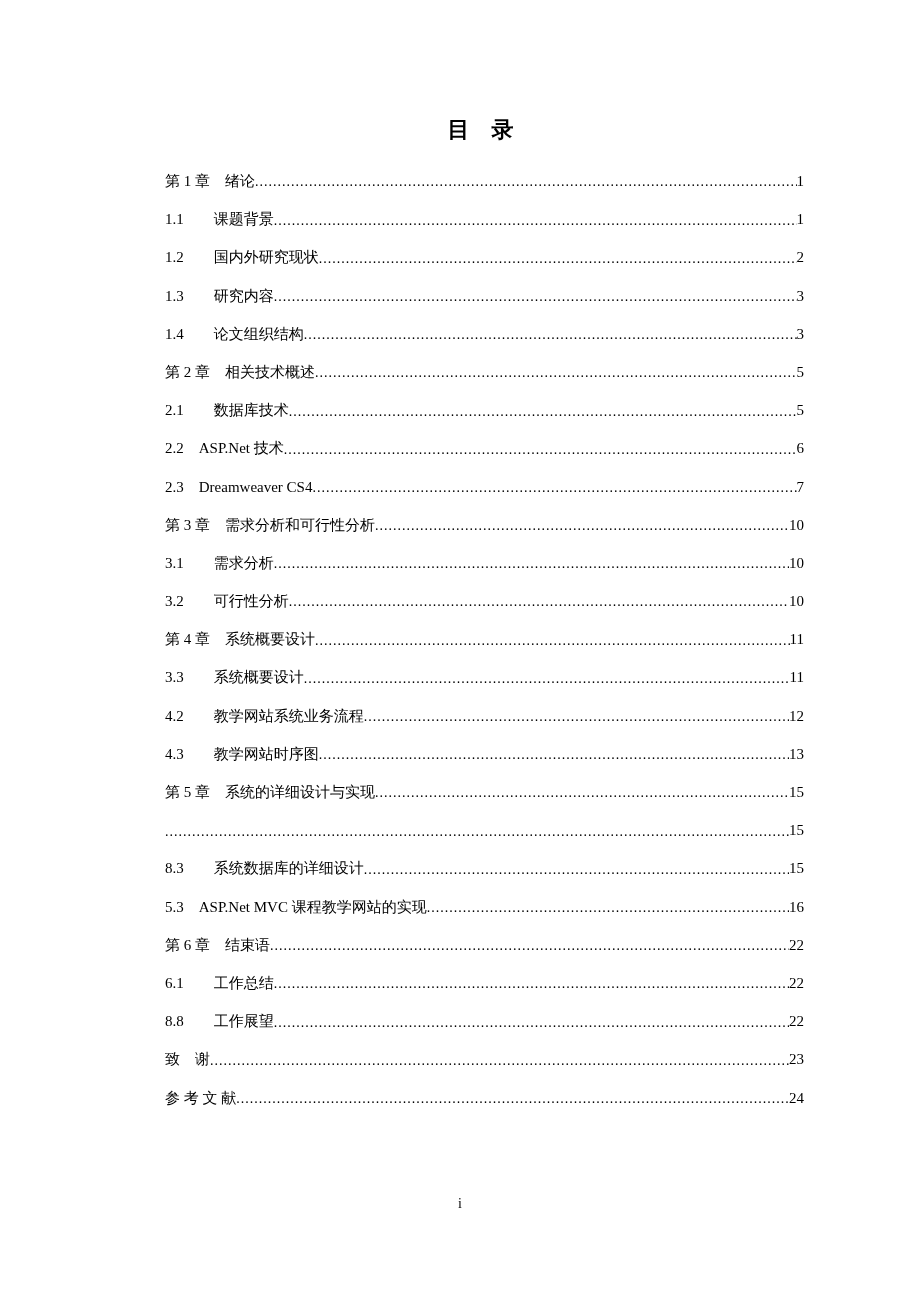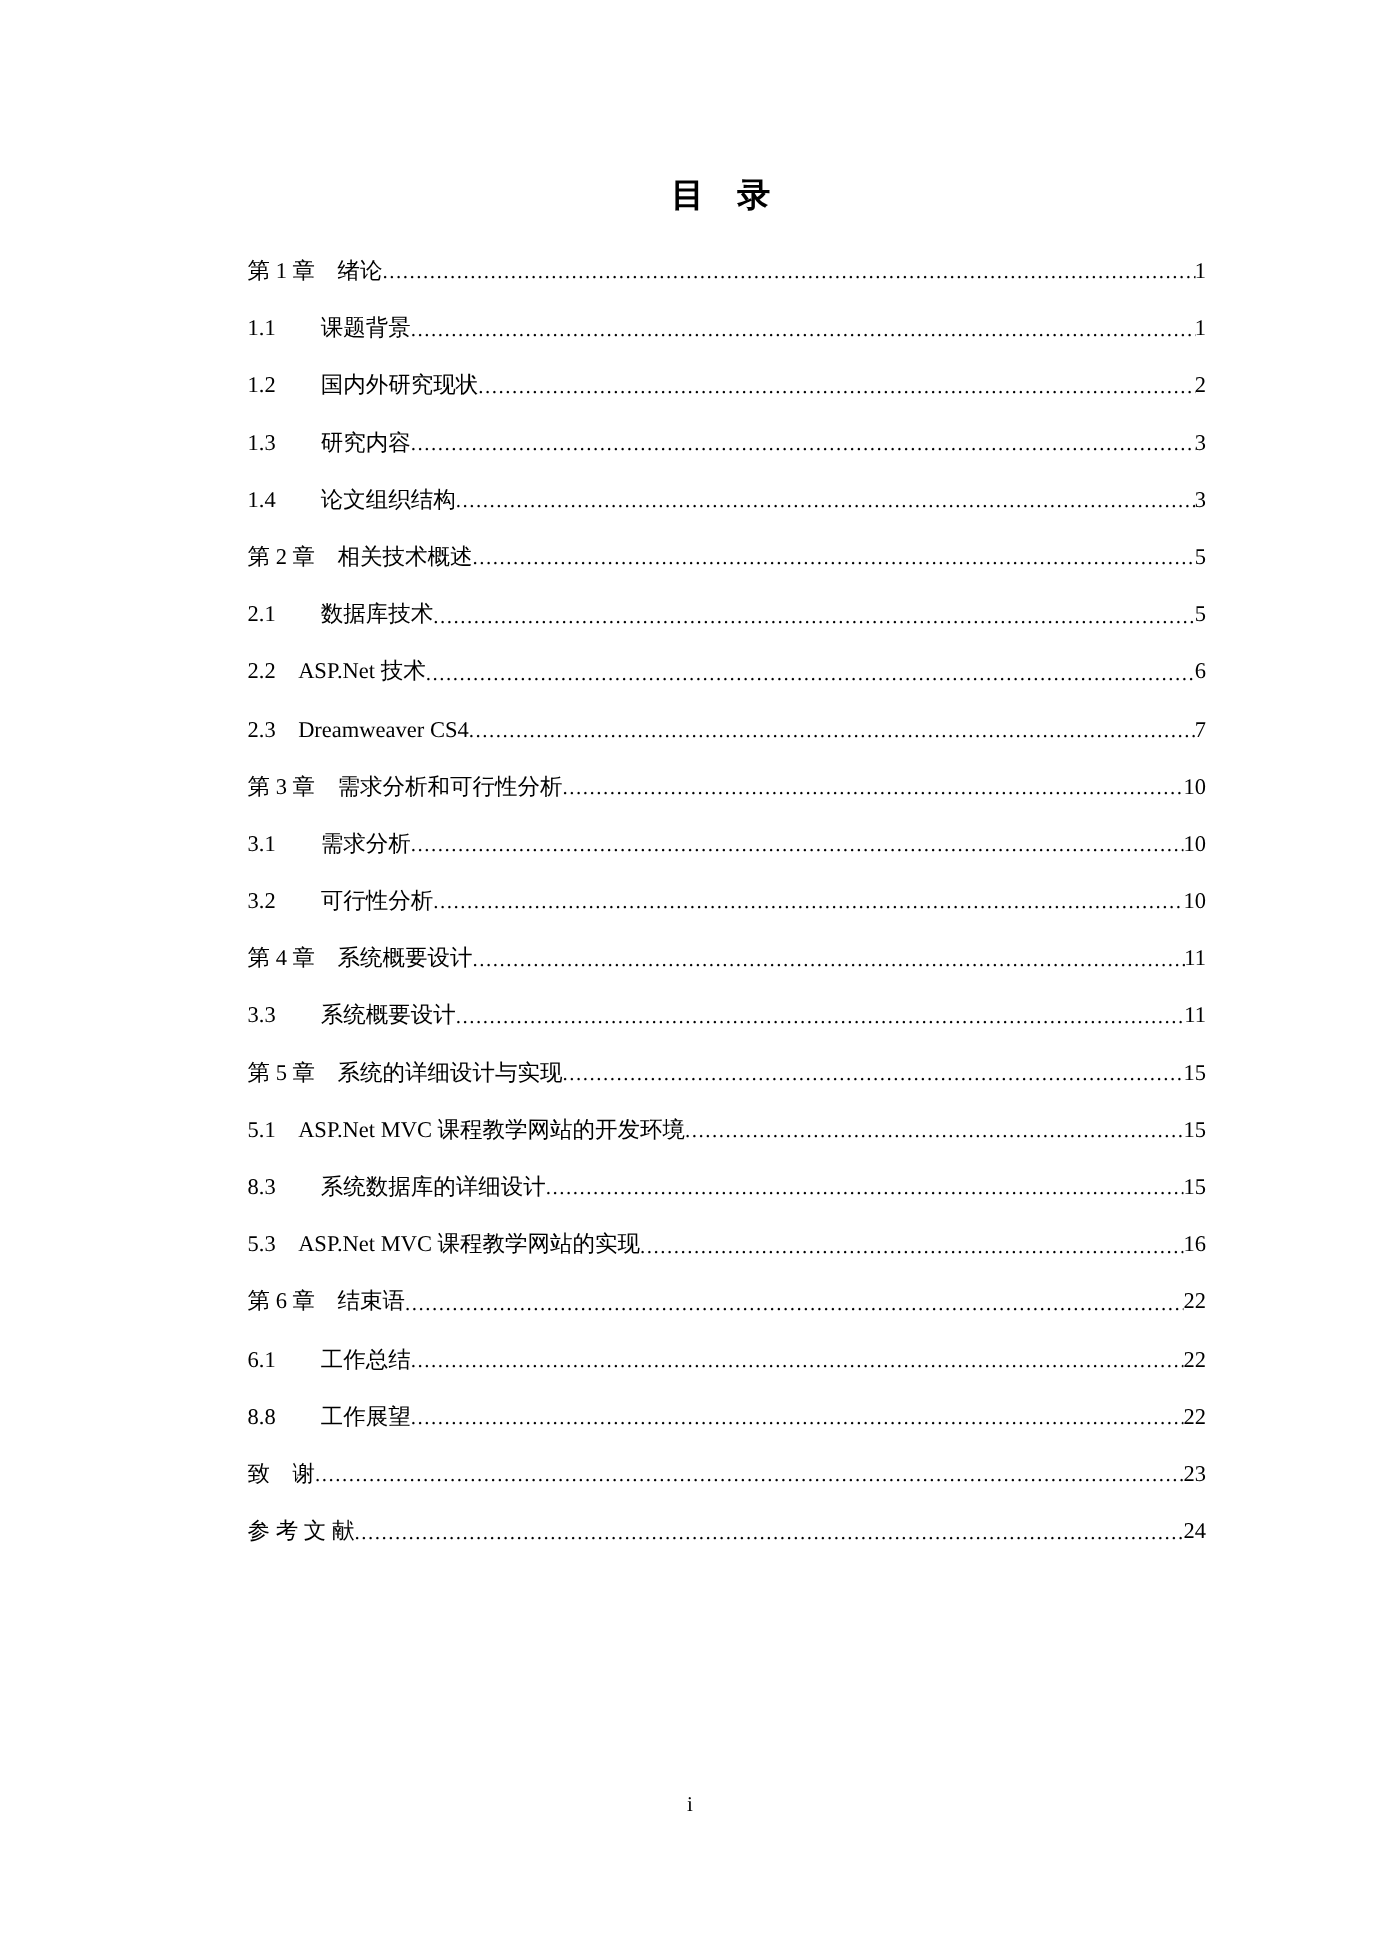--- a/index.html
+++ b/index.html
@@ -135,26 +135,35 @@
         <span class="toc-label">第 4 章　系统概要设计 </span>
         <span class="toc-dots"></span>
         <span class="toc-page">11</span>
       </div>
       <div class="toc-entry">
         <span class="toc-label">3.3　　系统概要设计 </span>
         <span class="toc-dots"></span>
         <span class="toc-page">11</span>
       </div>
       <div class="toc-entry">
+        <span class="toc-label">4.2　　教学网站系统业务流程 </span>
+        <span class="toc-dots"></span>
+        <span class="toc-page">12</span>
+      </div>
+      <div class="toc-entry">
+        <span class="toc-label">4.3　　教学网站时序图 </span>
+        <span class="toc-dots"></span>
+        <span class="toc-page">13</span>
+      </div>
+      <div class="toc-entry">
         <span class="toc-label">第 5 章　系统的详细设计与实现 </span>
         <span class="toc-dots"></span>
         <span class="toc-page">15</span>
       </div>
       <div class="toc-entry">
-        <span class="toc-label">5.1　ASP.Net MVC 课程教学网站的开发环境 </span>
         <span class="toc-dots"></span>
         <span class="toc-page">15</span>
       </div>
       <div class="toc-entry">
         <span class="toc-label">8.3　　系统数据库的详细设计 </span>
         <span class="toc-dots"></span>
         <span class="toc-page">15</span>
       </div>
       <div class="toc-entry">
         <span class="toc-label">5.3　ASP.Net MVC 课程教学网站的实现 </span>

